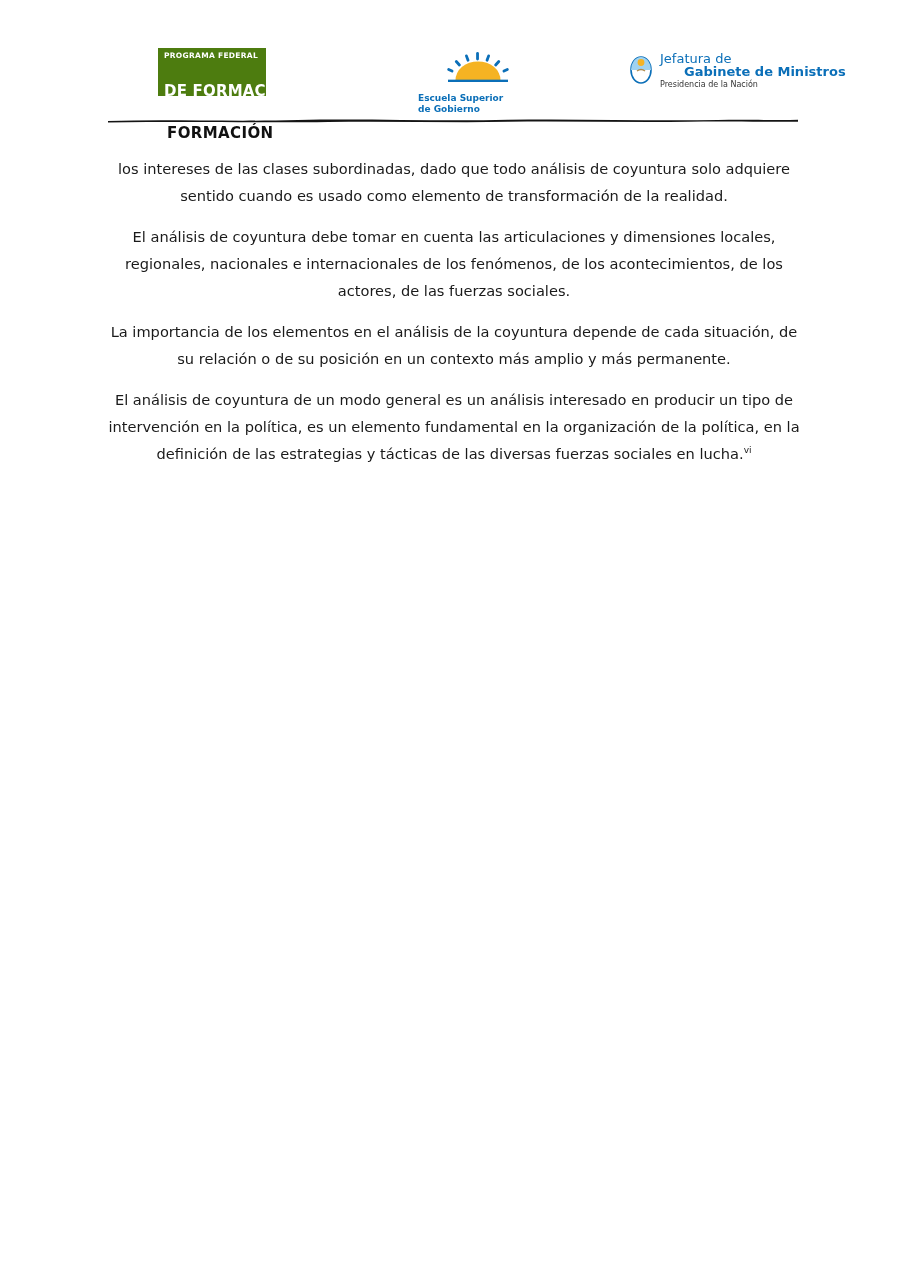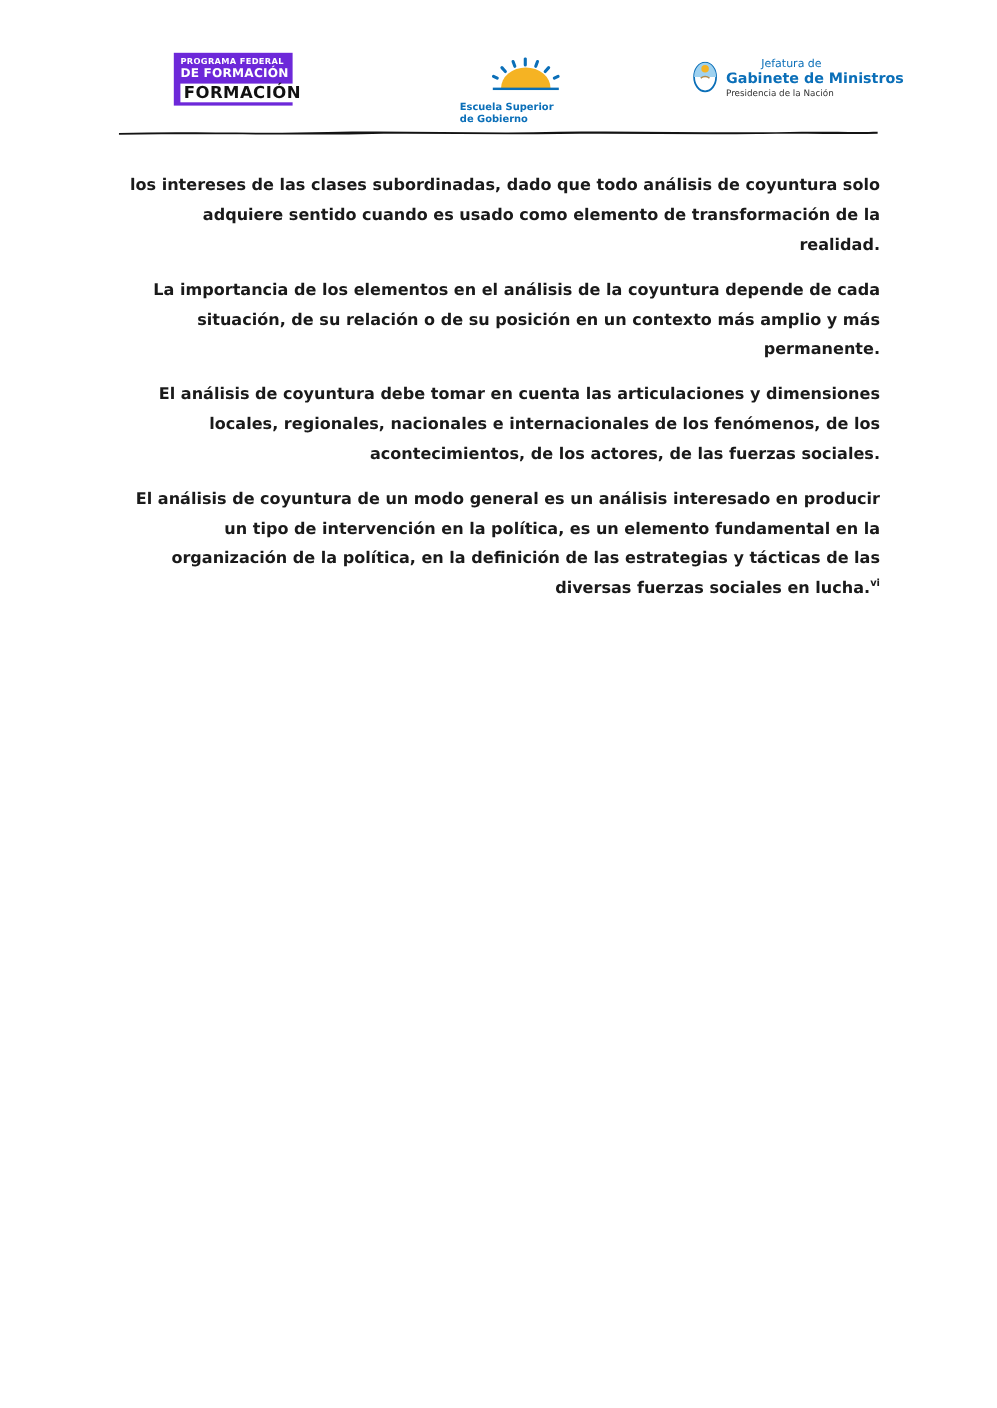--- a/index.html
+++ b/index.html
@@ -30,37 +30,38 @@
     width: 690px;
     height: 88px;
   }
 
   .logo-left {
     position: absolute;
     left: 50px;
     top: 8px;
     width: 108px;
     height: 48px;
-    background: #6d28d9;
+    background: #4d7c0f;
     color: #ffffff;
     display: flex;
     flex-direction: column;
-    justify-content: space-between;
+    justify-content: flex-start;
     padding: 3px 6px;
     box-sizing: border-box;
+    gap: 25px;
   }
   .logo-left .l1 {
     font-size: 7.5px;
     font-weight: bold;
     letter-spacing: 0.3px;
     line-height: 9px;
     white-space: nowrap;
   }
   .logo-left .l2 {
-    font-size: 11px;
+    font-size: 15px;
     font-weight: bold;
     letter-spacing: 0.2px;
     line-height: 12.5px;
     white-space: nowrap;
   }
   .logo-left .l3 {
     font-size: 15px;
     font-weight: bold;
     background: #ffffff;
     color: #111111;
@@ -117,31 +118,31 @@
     top: 2px;
     width: 26px;
     height: 30px;
   }
   .logo-right .rtext {
     position: absolute;
     left: 32px;
     top: 0;
   }
   .logo-right .r1 {
-    font-size: 10px;
+    font-size: 13px;
     color: #0b6fb8;
     line-height: 10px;
-    margin-left: 32px;
   }
   .logo-right .r2 {
     font-size: 13px;
     font-weight: bold;
     color: #0b6fb8;
     line-height: 15px;
     white-space: nowrap;
+    margin-left: 24px;
   }
   .logo-right .r3 {
     font-size: 8px;
     color: #333333;
     line-height: 11px;
   }
 
   .header-rule {
     position: absolute;
     left: 108px;
@@ -155,22 +156,21 @@
     position: absolute;
     left: 108px;
     top: 155px;
     width: 692px;
   }
   .content p {
     margin: 0 0 14px 0;
     font-size: 14.6px;
     line-height: 27px;
     color: #1a1a1a;
-    text-align: right;
-    font-weight: bold;
+    text-align: center;
   }
   .content p:last-child { margin-bottom: 0; }
   sup {
     font-size: 9px;
     vertical-align: super;
     line-height: 0;
     margin-top: 38px;
   }
 
   
@@ -233,19 +233,19 @@
       </div>
     </div>
   </div>
 
   <svg class="header-rule" viewBox="0 0 690 6" preserveAspectRatio="none" xmlns="http://www.w3.org/2000/svg">
     <path d="M0 3.6 C60 1.2, 120 4.6, 190 2.4 C260 0.6, 330 4.2, 400 2.2 C470 0.8, 540 3.8, 610 2.4 C645 1.8, 670 3.0, 690 2.2 L690 4.4 C660 5.2, 620 3.6, 580 4.6 C520 5.8, 460 3.4, 400 4.6 C340 5.8, 280 3.6, 220 4.8 C160 5.9, 90 4.0, 0 5.4 Z" fill="#141414"></path>
   </svg>
 
   <div class="content">
     <p>los intereses de las clases subordinadas, dado que todo análisis de coyuntura solo adquiere sentido cuando es usado como elemento de transformación de la realidad.</p>
+    <p>El análisis de coyuntura debe tomar en cuenta las articulaciones y dimensiones locales, regionales, nacionales e internacionales de los fenómenos, de los acontecimientos, de los actores, de las fuerzas sociales.</p>
     <p>La importancia de los elementos en el análisis de la coyuntura depende de cada situación, de su relación o de su posición en un contexto más amplio y más permanente.</p>
-    <p>El análisis de coyuntura debe tomar en cuenta las articulaciones y dimensiones locales, regionales, nacionales e internacionales de los fenómenos, de los acontecimientos, de los actores, de las fuerzas sociales.</p>
     <p><span>El análisis de coyuntura de un modo general es un análisis interesado en producir un tipo de intervención en la política, es un elemento fundamental en la organización de la política, en la definición de las estrategias y tácticas de las diversas fuerzas sociales en lucha.</span><sup>vi</sup></p>
   </div>
 
 
 </div>
 
 </body></html>

